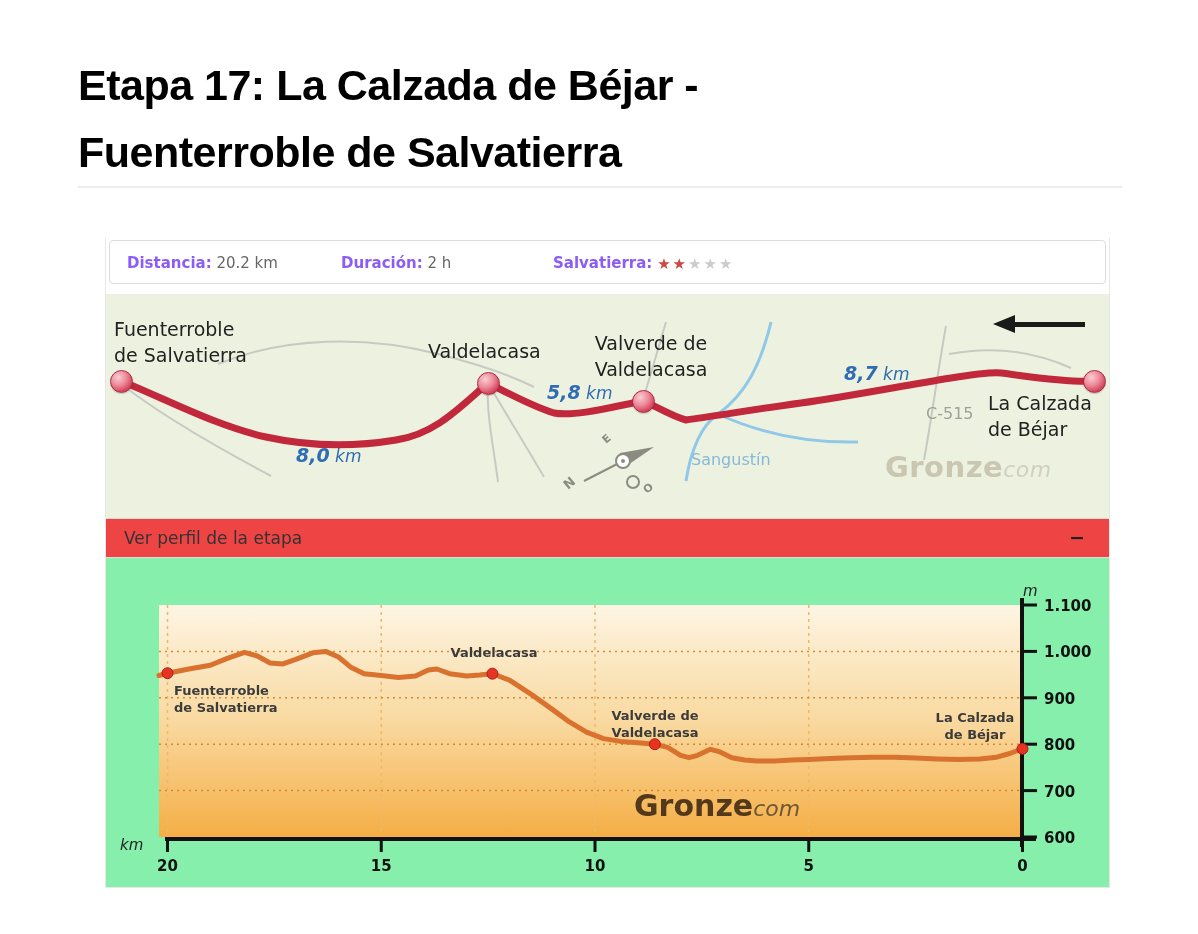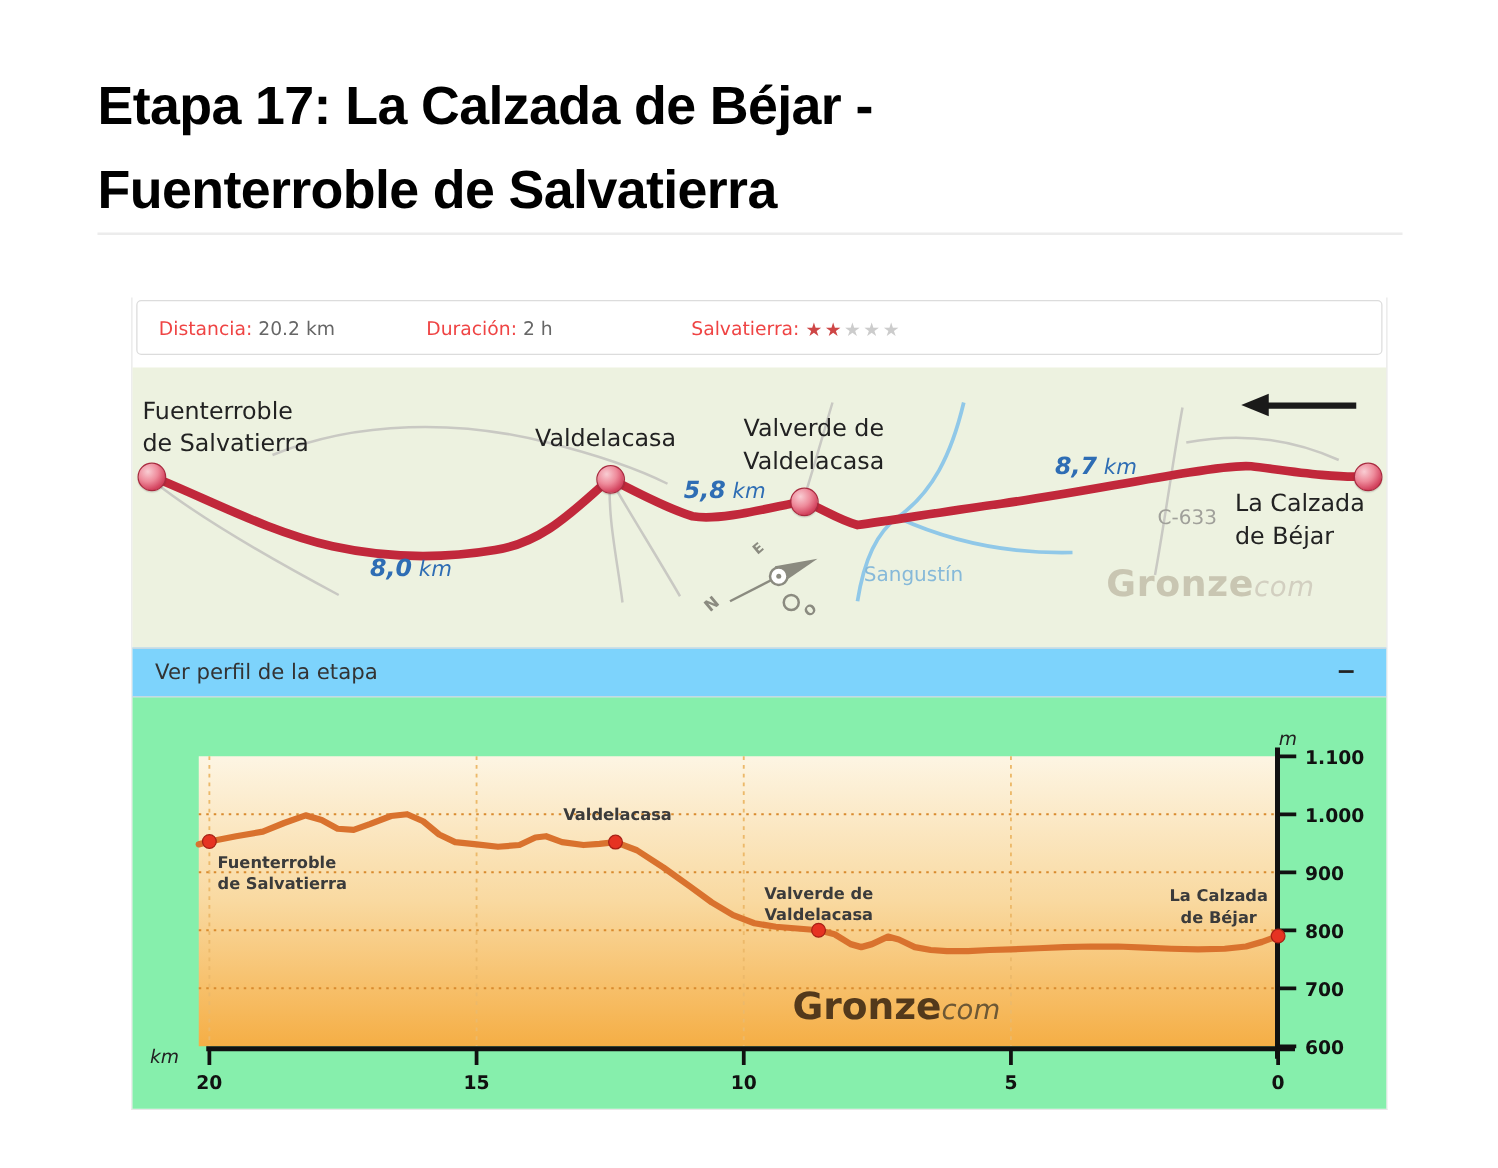--- a/index.html
+++ b/index.html
@@ -11,42 +11,42 @@
     line-height:67px; color:#000; letter-spacing:-0.5px; }
   .title-rule { position:absolute; left:78px; top:186px; width:1044px; border-top:2px solid #ececec; }
 
   
   .stage-card { position:absolute; left:105px; top:238px; width:1005px;
     border-left:1px solid #e7e7e7; border-right:1px solid #e7e7e7; border-bottom:1px solid #e7e7e7; background:#fff; }
 
   
   .info-bar { margin:2px 3px 0 3px; height:44px; border:1px solid #dcdcdc; border-radius:4px; background:#fff; position:relative; font-size:15px; }
   .info-item { position:absolute; top:13px; white-space:nowrap; color:#666; }
-  .info-item b { color:#ef4444; font-weight:400; }
+  .info-item b { color:#8b5cf6; font-weight:700; }
   .it-dist { left:17px; } .it-dur { left:231px; } .it-diff { left:443px; }
   .stars { letter-spacing:2px; font-size:15px; vertical-align:-1px; }
   .star-f { color:#ce4646; } .star-e { color:#cccccc; }
 
   
   .map { margin-top:10px; height:224px; background:#edf2e0; position:relative; overflow:hidden; }
   .map-label { position:absolute; color:#222; font-size:19px; line-height:26px; }
   .map-label.center { text-align:center; }
   .dist-label { position:absolute; color:#2e6db4; font-style:italic; font-size:17px; white-space:nowrap; }
   .dist-label b { font-size:19px; font-weight:700; }
   .road-ref { position:absolute; color:#a0a09a; font-size:16px; }
   .river-name { position:absolute; color:#86b9d9; font-size:16px; }
   .map-mark { position:absolute; width:23px; height:23px; border-radius:50%;
     background:radial-gradient(circle at 35% 30%, #f9cdd3, #ee8b9b 40%, #d44560 72%, #bb2b44);
     border:1px solid #a82a3f; box-shadow:0 1px 1px rgba(0,0,0,0.15); }
   .map-art { position:absolute; left:0; top:0; }
   .map-wm { position:absolute; left:779px; top:156px; color:#c9c6b2; font-size:29px; font-weight:700; letter-spacing:0.5px; }
   .map-wm i { font-size:22px; font-weight:400; color:#d2cfc0; }
 
   
-  .profile-bar { height:40px; background:#7dd3fc; border-top:1px solid #dcdcdc; border-bottom:1px solid #dcdcdc; position:relative; cursor:pointer; }
+  .profile-bar { height:40px; background:#ef4444; border-top:1px solid #dcdcdc; border-bottom:1px solid #dcdcdc; position:relative; cursor:pointer; }
   .profile-bar-label { position:absolute; left:18px; top:9px; font-size:17px; color:#333; }
   .collapse-icon { position:absolute; right:24px; top:7px; font-size:19px; font-weight:800; color:#222; }
 
   
   .chart { height:329px; background:#86efac; position:relative; }
   .chart svg { position:absolute; left:0; top:0; }
   .chart-label { position:absolute; font-size:13px; font-weight:700; color:#3b3b3b; line-height:17px; }
   .chart-label.center { text-align:center; }
   .chart-wm { position:absolute; left:528px; top:230px; color:#53391b; font-size:30px; font-weight:700; }
   .chart-wm i { font-size:22px; font-weight:400; color:#6d5835; }
@@ -144,21 +144,21 @@
     <div class="dist-label" style="left:190px; top:150px;">
       <b>8,0</b> <span>km</span>
     </div>
     <div class="dist-label" style="left:441px; top:87px;">
       <b>5,8</b> <span>km</span>
     </div>
     <div class="dist-label" style="left:738px; top:68px;">
       <b>8,7</b> <span>km</span>
     </div>
 
-    <div class="road-ref" style="left:820px; top:110px;">C-633</div>
+    <div class="road-ref" style="left:820px; top:110px;">C-515</div>
     <div class="river-name" style="left:585px; top:156px;text-align:right;">Sangustín</div>
 
     <div class="map-wm">
       <span>Gronze</span><i>com</i>
     </div>
   </div>
 
   <div class="profile-bar">
     <span class="profile-bar-label">Ver perfil de la etapa</span>
     <span class="collapse-icon">−</span>

